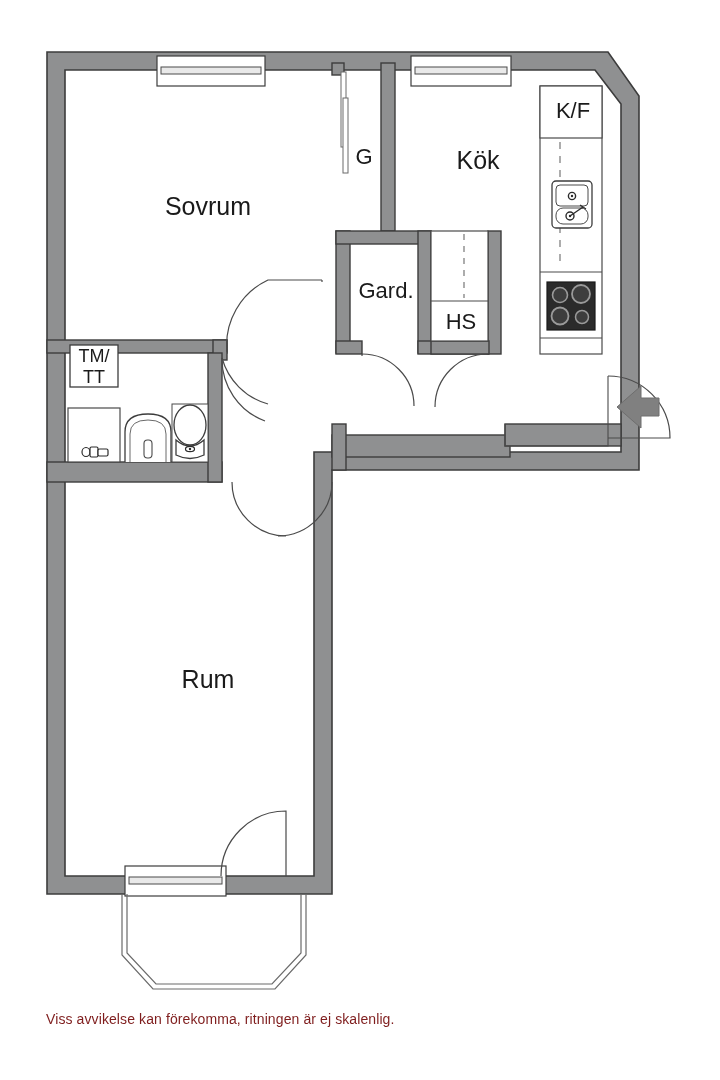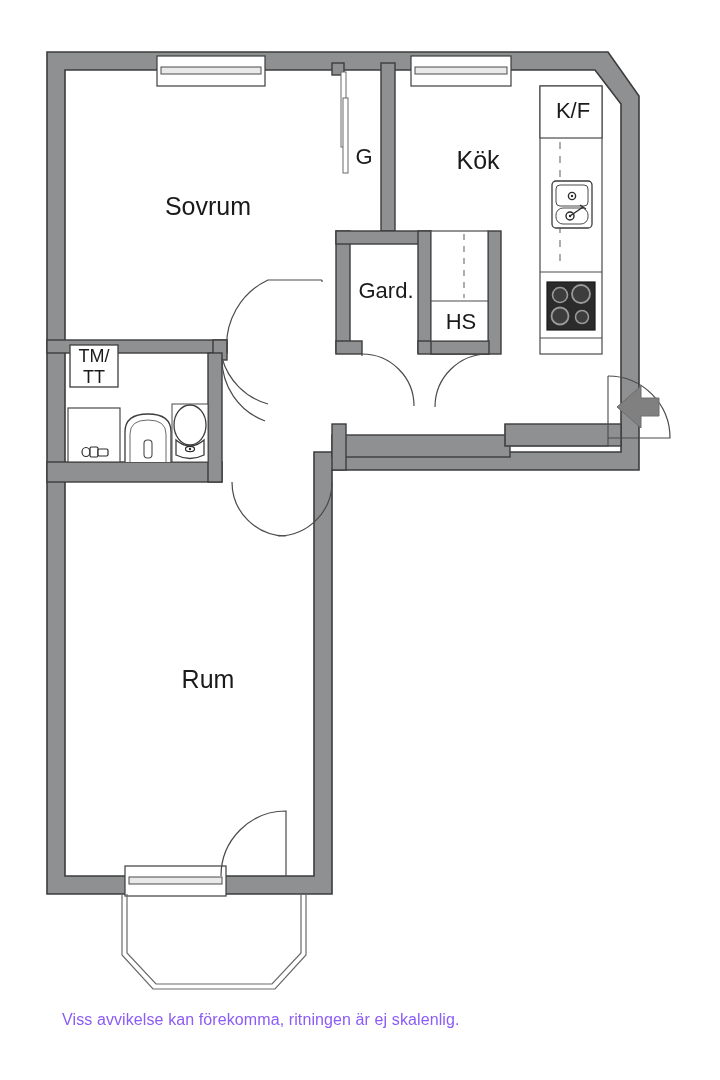--- a/index.html
+++ b/index.html
@@ -22,25 +22,25 @@
   }
   svg { display: block; }
   .room-label {
     font-family: "Liberation Sans", sans-serif;
     fill: #1a1a1a;
     text-anchor: middle;
     dominant-baseline: middle;
   }
   .caption-text {
     position: absolute;
-    left: 62px;
+    left: 46px;
     top: 1011px;
     font-family: "Liberation Sans", sans-serif;
-    font-size: 16px;
-    color: #8b5cf6;
+    font-size: 14px;
+    color: #7f1d1d;
     letter-spacing: 0.1px;
     white-space: nowrap;
   }
 </style>
 </head>
 <body>
 
 <div id="plan-wrap">
 <svg width="720" height="1080" viewBox="0 0 720 1080">
 

